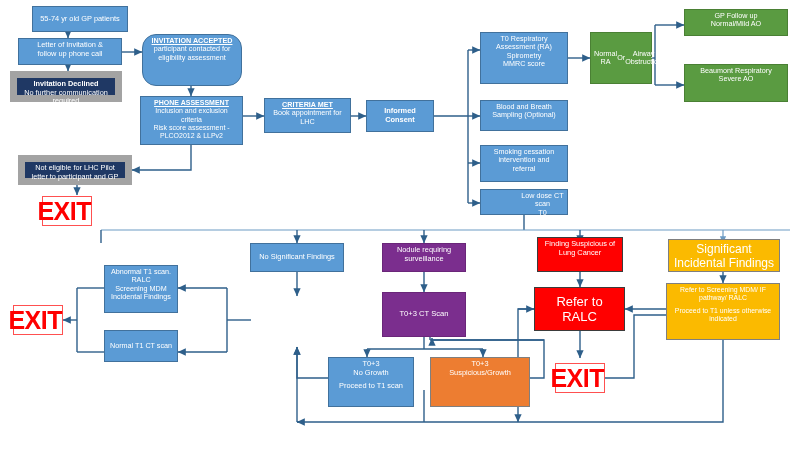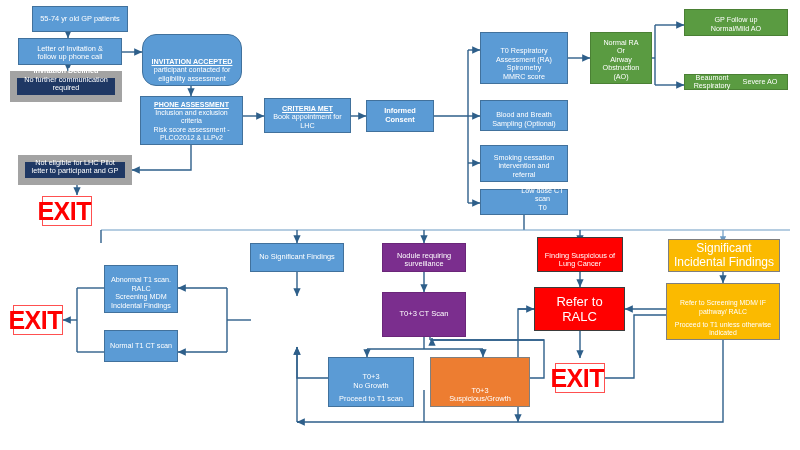--- a/index.html
+++ b/index.html
@@ -1,19 +1,19 @@
 <!DOCTYPE html>
 <html><head>
 <meta charset="utf-8">
 <style>
   html,body{margin:0;padding:0;background:#ffffff;}
   body{font-family:"Liberation Sans",sans-serif;}
   #canvas{position:relative;width:800px;height:450px;background:#fff;overflow:hidden;}
   .node{position:absolute;box-sizing:border-box;display:flex;align-items:center;
-        justify-content:flex-end;text-align:center;color:#ffffff;line-height:1.18;
+        justify-content:flex-start;text-align:center;color:#ffffff;line-height:1.18;
         padding:2px 3px;font-family:"Liberation Sans",sans-serif;}
   .node span{display:block;width:100%;}
   .blue   {background:#5B9BD5;border:1px solid #41719C;}
   .navy   {background:#1F3864;border:7px solid #a3a3a3;}
   .green  {background:#5A9B41;border:1px solid #4A8034;}
   .purple {background:#7B2E8E;border:1px solid #6A2679;}
   .red    {background:#FF0000;border:1px solid #3B3B3B;}
   .amber  {background:#FBBA00;border:1px solid #7F7F7F;}
   .orange {background:#ED7D31;border:1px solid #7F7F7F;}
   .exitbox{position:absolute;box-sizing:border-box;border:1px solid #FF5050;
@@ -188,33 +188,33 @@
     <span>Smoking cessation</span>
     <span>intervention and</span>
     <span>referral</span>
   </div>
 
   <div class="node blue" style="left:480px;top:189px;width:88px;height:26px;font-size:7.2px;flex-direction:column;padding-left:40px;">
     <span>Low dose CT scan</span>
     <span>T0</span>
   </div>
 
-  <div class="node green" style="left:590px;top:32px;width:62px;height:52px;font-size:7.2px;flex-direction:column;">
+  <div class="node green" style="left:590px;top:32px;width:62px;height:52px;font-size:7.2px;flex-direction:row;">
     <span>Normal RA</span>
     <span>Or</span>
     <span>Airway Obstruction</span>
     <span>(AO)</span>
   </div>
 
   <div class="node green" style="left:684px;top:9px;width:104px;height:27px;font-size:7.2px;flex-direction:column;">
     <span>GP Follow up</span>
     <span>Normal/Mild AO</span>
   </div>
 
-  <div class="node green" style="left:684px;top:74px;width:104px;height:16px;font-size:7.2px;flex-direction:row;">
+  <div class="node green" style="left:684px;top:64px;width:104px;height:38px;font-size:7.2px;flex-direction:column;">
     <span>Beaumont Respiratory</span>
     <span>Severe AO</span>
   </div>
 
   <div class="node blue" style="left:250px;top:243px;width:94px;height:29px;font-size:7.4px;">
     <span>No Significant Findings</span>
   </div>
 
   <div class="node purple" style="left:382px;top:243px;width:84px;height:29px;font-size:7.4px;flex-direction:column;">
     <span>Nodule requiring</span>

